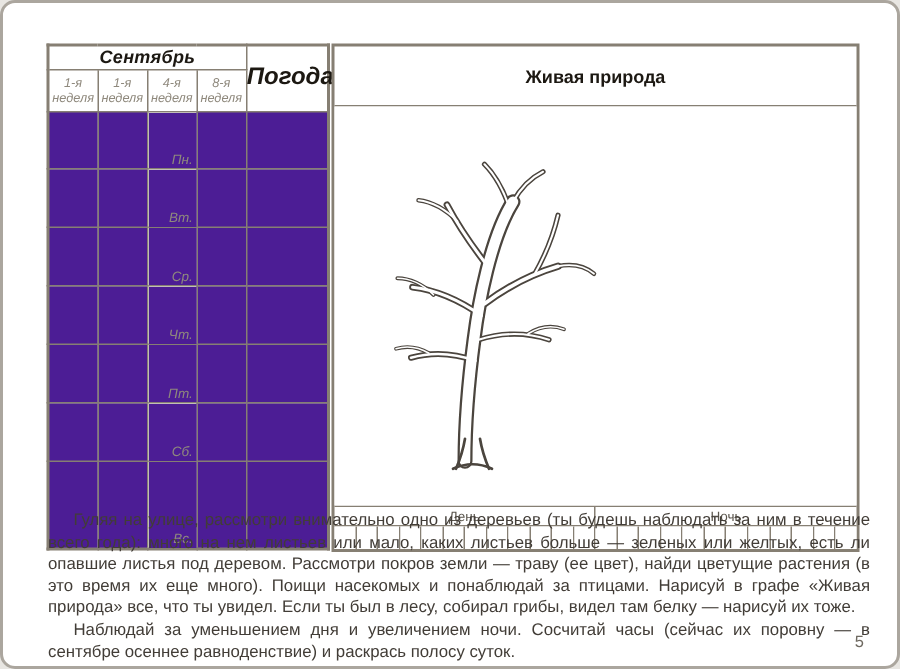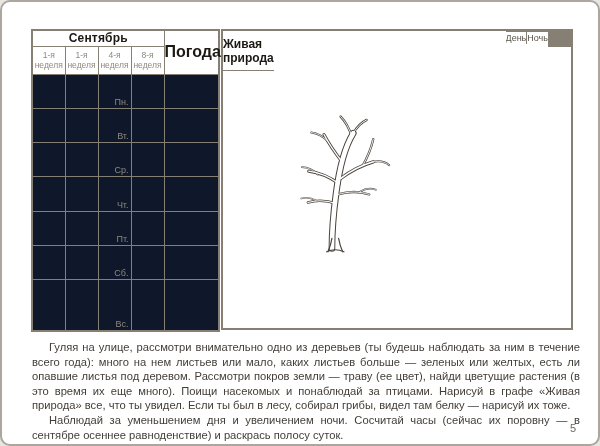--- a/index.html
+++ b/index.html
@@ -16,56 +16,57 @@
     background:#ffffff;
     border:2px solid var(--page-border);
     border-radius:10px;
     box-sizing:border-box;
     font-family:"Liberation Sans", sans-serif;
     overflow:hidden;
   }
   
   table.wtable{
     position:absolute;left:29px;top:27px;
-    width:187px;height:303px;
+    width:187px;height:338px;
     border-collapse:collapse;
     table-layout:fixed;
     border:2px solid var(--line);
+    font-style:italic;
   }
   table.wtable td{
     border:1.5px solid var(--line);
     padding:0;
     vertical-align:middle;
     text-align:center;
   }
   tr.rm{height:16px;}
   tr.rw{height:28px;padding-left:13px;}
   td.month{
     font-size:12px;font-weight:bold;color:var(--ink);letter-spacing:.2px;
   }
   td.wh{
     font-size:16px;font-weight:bold;color:var(--ink);
   }
   td.wk{
     font-size:8.5px;line-height:10px;color:var(--muted);
     padding:1px;
   }
-  td.c{background:#0f172a;}
+  td.c{background:#4c1d95;}
   td.dayc{position:relative;}
   span.dl{
     position:absolute;right:2px;bottom:1px;
     font-size:9px;color:var(--muted);
   }
   
   .panel{
     position:absolute;left:219px;top:27px;
-    width:352px;height:301px;
+    width:352px;height:339px;
     border:2px solid var(--line);
     box-sizing:border-box;
-    display:flex;flex-direction:row;
+    display:flex;flex-direction:column;
   }
   .ptitle{
     height:40px;flex:0 0 40px;
     border-bottom:1.5px solid var(--line);
     box-sizing:border-box;
     display:flex;align-items:center;justify-content:center;
     font-size:12px;font-weight:bold;color:var(--ink);
   }
   .draw{
     flex:1 1 auto;

